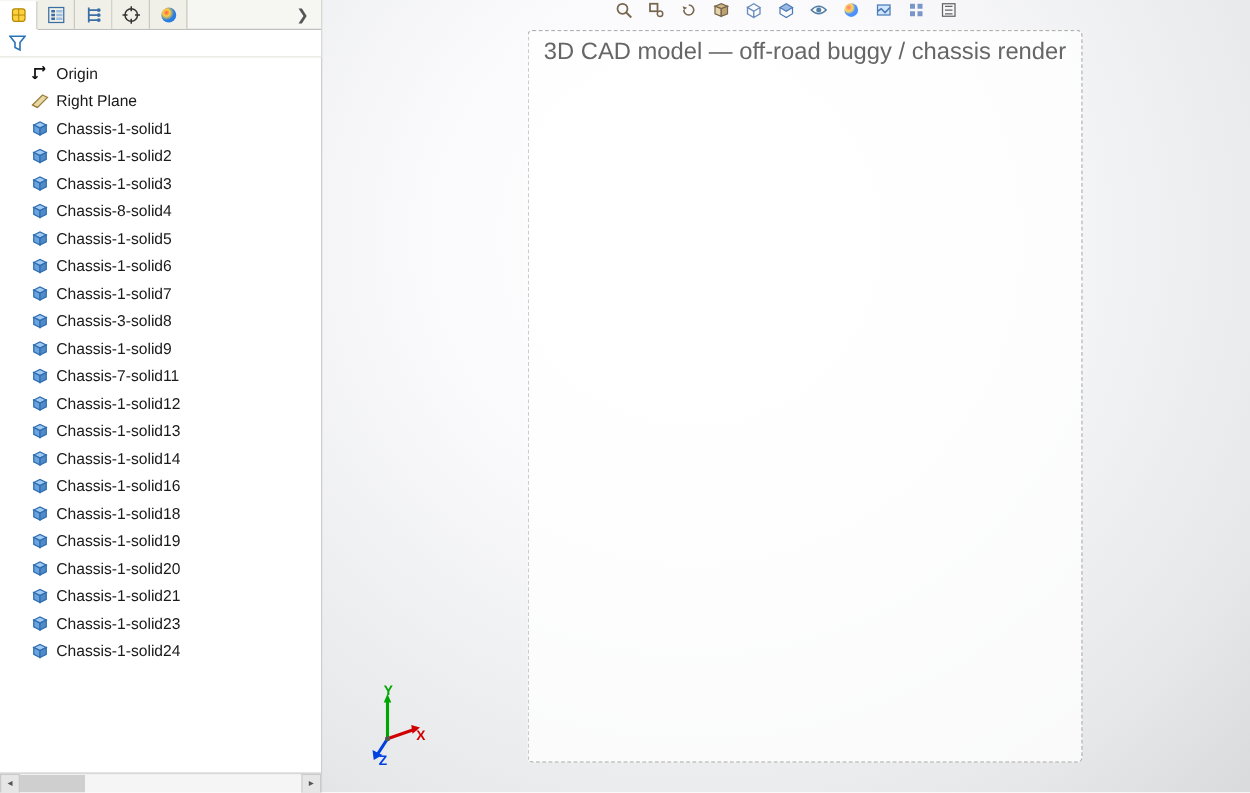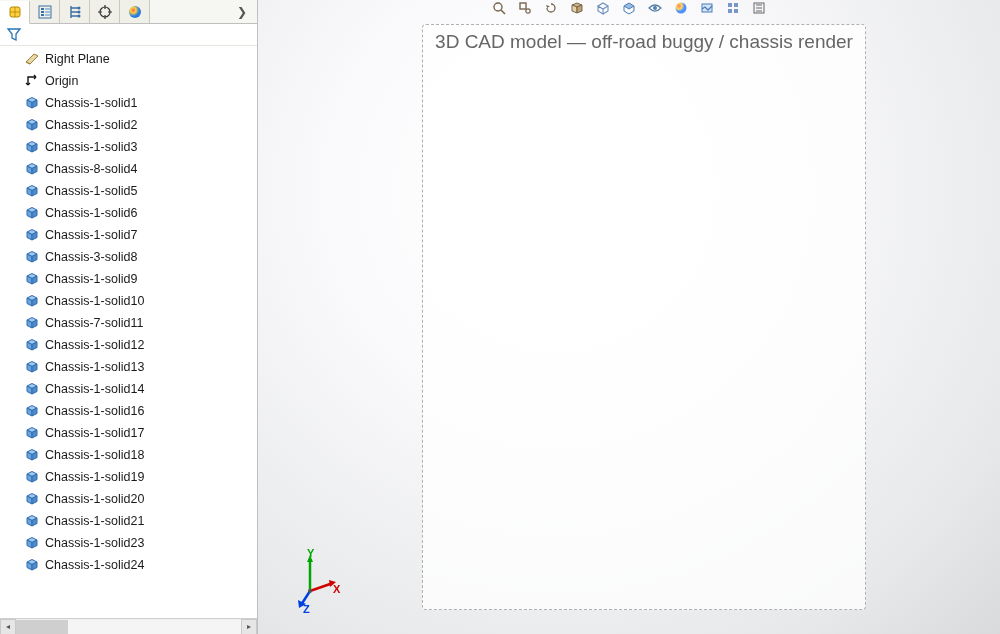--- a/index.html
+++ b/index.html
@@ -200,38 +200,38 @@
         <svg width="14" height="14" viewBox="0 0 14 14">
           <path d="M1 1 h12 L9 6 v6 l-4 -2 V6 Z" fill="none" stroke="#2874b7" stroke-width="1.3"></path>
         </svg>
       </span>
     </div>
 
     <div class="tree-scroll" id="tree">
         <div class="tree-item">
           <span class="ic">
             <svg width="16" height="16" viewBox="0 0 16 16">
+              <path d="M4 12 V4 H12" fill="none" stroke="#111" stroke-width="1.4"></path>
+              <path d="M12 4 l-2 -2 M12 4 l-2 2 M4 12 l-2 -2 M4 12 l2 -2" stroke="#111" stroke-width="1.2"></path>
+            </svg>
+          </span>
+          <span class="lbl">Origin</span>
+        </div>
+        <div class="tree-item">
+          <span class="ic">
+            <svg width="16" height="16" viewBox="0 0 16 16">
               <path d="M2 11 L10 3 14 5 6 13 Z" fill="#e8d8a8" stroke="#9b7f3b" stroke-width="1"></path>
               <path d="M2 11 L6 13" stroke="#9b7f3b"></path>
             </svg>
           </span>
           <span class="lbl">Right Plane</span>
         </div>
         <div class="tree-item">
           <span class="ic">
             <svg width="16" height="16" viewBox="0 0 16 16">
-              <path d="M4 12 V4 H12" fill="none" stroke="#111" stroke-width="1.4"></path>
-              <path d="M12 4 l-2 -2 M12 4 l-2 2 M4 12 l-2 -2 M4 12 l2 -2" stroke="#111" stroke-width="1.2"></path>
-            </svg>
-          </span>
-          <span class="lbl">Origin</span>
-        </div>
-        <div class="tree-item">
-          <span class="ic">
-            <svg width="16" height="16" viewBox="0 0 16 16">
               <path d="M3 5 l5 -2.5 5 2.5 -5 2.5 Z" fill="#9cc8f2" stroke="#2f6db0"></path>
               <path d="M3 5 v5.5 l5 2.5 v-5.5 Z" fill="#6aa3dd" stroke="#2f6db0"></path>
               <path d="M13 5 v5.5 l-5 2.5 v-5.5 Z" fill="#4f8bc9" stroke="#2f6db0"></path>
             </svg>
           </span>
           <span class="lbl">Chassis-1-solid1</span>
         </div>
         <div class="tree-item">
           <span class="ic">
             <svg width="16" height="16" viewBox="0 0 16 16">
@@ -313,30 +313,20 @@
           <span class="lbl">Chassis-1-solid9</span>
         </div>
         <div class="tree-item">
           <span class="ic">
             <svg width="16" height="16" viewBox="0 0 16 16">
               <path d="M3 5 l5 -2.5 5 2.5 -5 2.5 Z" fill="#9cc8f2" stroke="#2f6db0"></path>
               <path d="M3 5 v5.5 l5 2.5 v-5.5 Z" fill="#6aa3dd" stroke="#2f6db0"></path>
               <path d="M13 5 v5.5 l-5 2.5 v-5.5 Z" fill="#4f8bc9" stroke="#2f6db0"></path>
             </svg>
           </span>
-          <span class="lbl">Chassis-1-solid10</span>
-        </div>
-        <div class="tree-item">
-          <span class="ic">
-            <svg width="16" height="16" viewBox="0 0 16 16">
-              <path d="M3 5 l5 -2.5 5 2.5 -5 2.5 Z" fill="#9cc8f2" stroke="#2f6db0"></path>
-              <path d="M3 5 v5.5 l5 2.5 v-5.5 Z" fill="#6aa3dd" stroke="#2f6db0"></path>
-              <path d="M13 5 v5.5 l-5 2.5 v-5.5 Z" fill="#4f8bc9" stroke="#2f6db0"></path>
-            </svg>
-          </span>
           <span class="lbl">Chassis-7-solid11</span>
         </div>
         <div class="tree-item">
           <span class="ic">
             <svg width="16" height="16" viewBox="0 0 16 16">
               <path d="M3 5 l5 -2.5 5 2.5 -5 2.5 Z" fill="#9cc8f2" stroke="#2f6db0"></path>
               <path d="M3 5 v5.5 l5 2.5 v-5.5 Z" fill="#6aa3dd" stroke="#2f6db0"></path>
               <path d="M13 5 v5.5 l-5 2.5 v-5.5 Z" fill="#4f8bc9" stroke="#2f6db0"></path>
             </svg>
           </span>
@@ -364,30 +354,20 @@
         </div>
         <div class="tree-item">
           <span class="ic">
             <svg width="16" height="16" viewBox="0 0 16 16">
               <path d="M3 5 l5 -2.5 5 2.5 -5 2.5 Z" fill="#9cc8f2" stroke="#2f6db0"></path>
               <path d="M3 5 v5.5 l5 2.5 v-5.5 Z" fill="#6aa3dd" stroke="#2f6db0"></path>
               <path d="M13 5 v5.5 l-5 2.5 v-5.5 Z" fill="#4f8bc9" stroke="#2f6db0"></path>
             </svg>
           </span>
           <span class="lbl">Chassis-1-solid16</span>
-        </div>
-        <div class="tree-item">
-          <span class="ic">
-            <svg width="16" height="16" viewBox="0 0 16 16">
-              <path d="M3 5 l5 -2.5 5 2.5 -5 2.5 Z" fill="#9cc8f2" stroke="#2f6db0"></path>
-              <path d="M3 5 v5.5 l5 2.5 v-5.5 Z" fill="#6aa3dd" stroke="#2f6db0"></path>
-              <path d="M13 5 v5.5 l-5 2.5 v-5.5 Z" fill="#4f8bc9" stroke="#2f6db0"></path>
-            </svg>
-          </span>
-          <span class="lbl">Chassis-1-solid17</span>
         </div>
         <div class="tree-item">
           <span class="ic">
             <svg width="16" height="16" viewBox="0 0 16 16">
               <path d="M3 5 l5 -2.5 5 2.5 -5 2.5 Z" fill="#9cc8f2" stroke="#2f6db0"></path>
               <path d="M3 5 v5.5 l5 2.5 v-5.5 Z" fill="#6aa3dd" stroke="#2f6db0"></path>
               <path d="M13 5 v5.5 l-5 2.5 v-5.5 Z" fill="#4f8bc9" stroke="#2f6db0"></path>
             </svg>
           </span>
           <span class="lbl">Chassis-1-solid18</span>

